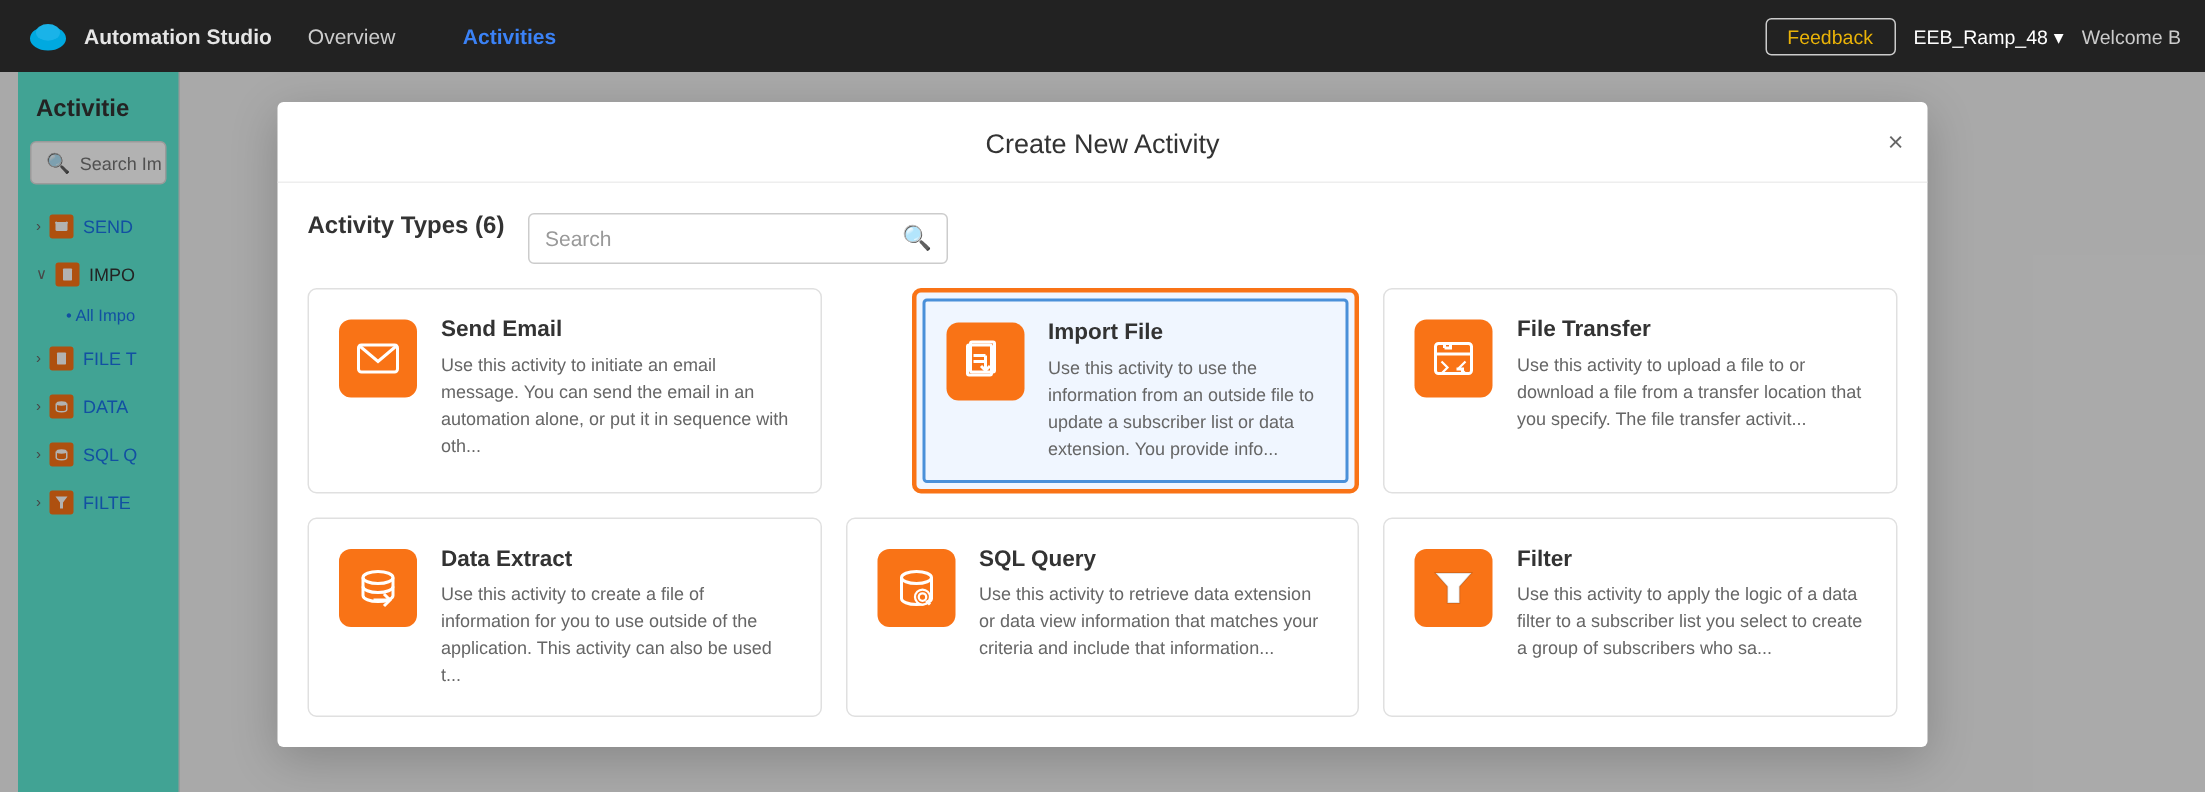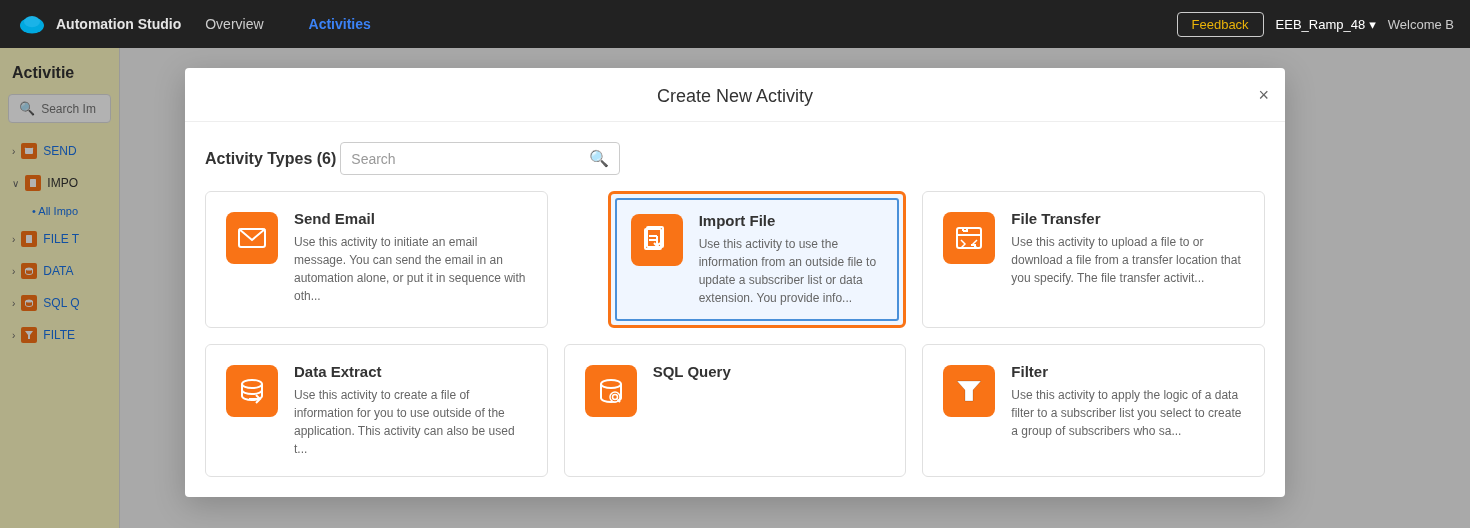--- a/index.html
+++ b/index.html
@@ -74,26 +74,27 @@
     }
 
     
     .main-layout {
       display: flex;
       height: calc(528px - 48px);
     }
 
     
     .sidebar {
-      width: 120px;
-      background: #fef9c3;
+      width: 108px;
+      background: #5eead4;
       border-right: 1px solid #ddd;
       padding: 16px 0;
       overflow: hidden;
       flex-shrink: 0;
+      margin-left: 12px;
     }
     .sidebar-title {
       font-size: 16px;
       font-weight: 600;
       color: #333;
       padding: 0 12px 12px;
     }
     .sidebar-search {
       display: flex;
       align-items: center;
@@ -193,22 +194,21 @@
       cursor: pointer;
       color: #666;
     }
     .modal-body {
       padding: 20px;
     }
 
     
     .activity-types-header {
       display: flex;
-      align-items: center;
-      gap: 4px;
+      gap: 16px;
       margin-bottom: 16px;
     }
     .activity-types-title {
       font-size: 16px;
       font-weight: 600;
       color: #333;
       white-space: nowrap;
     }
     .search-box {
       display: flex;
@@ -497,20 +497,21 @@
                   <ellipse cx="16" cy="9" rx="10" ry="4" fill="none" stroke="white" stroke-width="2"></ellipse>
                   <path d="M6,9 v14 a10,4 0 0,0 20,0 v-14" fill="none" stroke="white" stroke-width="2"></path>
                   <circle cx="20" cy="22" r="5" fill="#f97316" stroke="white" stroke-width="1.5"></circle>
                   <circle cx="20" cy="22" r="2.5" fill="none" stroke="white" stroke-width="1.5"></circle>
                   <line x1="22.5" y1="24.5" x2="25" y2="27" stroke="white" stroke-width="2"></line>
                 </svg>
               </div>
             </div>
             <div class="card-content">
               <div class="card-title">SQL Query</div>
+              <div class="card-desc">Use this activity to retrieve data extension or data view information that matches your criteria and include that information...</div>
             </div>
           </div>
 
           <div class="activity-card">
             <div class="card-icon-wrapper">
               <div class="card-icon-bg">
                 <svg width="32" height="32" viewBox="0 0 32 32" fill="white">
                   <path d="M4,6 L28,6 L20,15 L20,26 L12,26 L12,15 Z" fill="white"></path>
                   <path d="M4,6 L28,6 L20,15 L20,26 L12,26 L12,15 Z" fill="none" stroke="rgba(0,0,0,0.15)" stroke-width="1"></path>
                 </svg>

